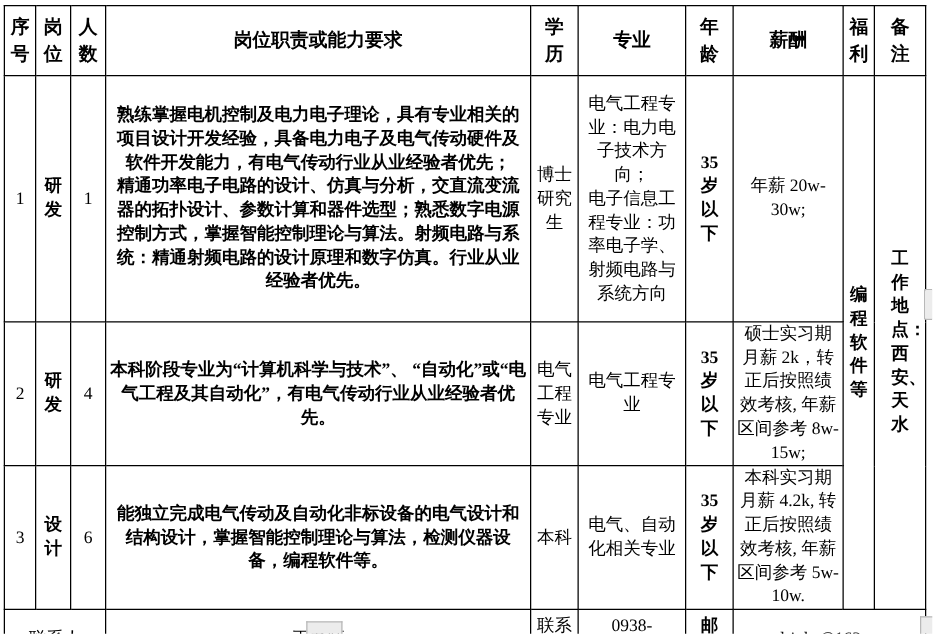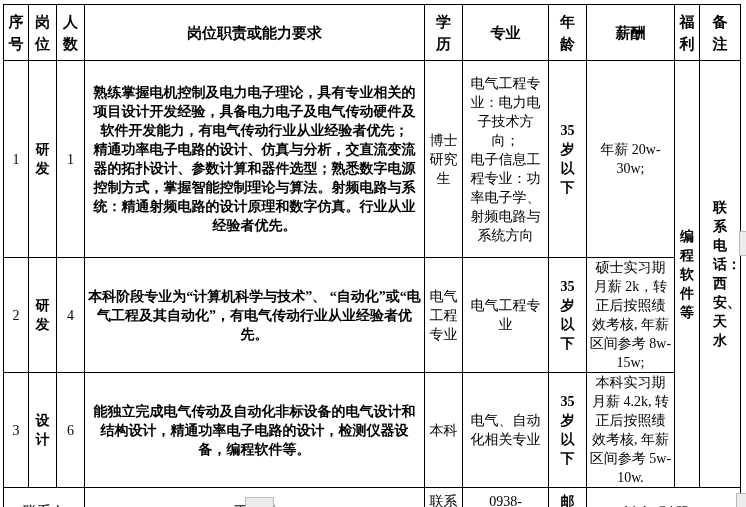--- a/index.html
+++ b/index.html
@@ -114,39 +114,39 @@
     <td><span class="vt">研发</span></td>
     <td>1</td>
     <td class="duties">熟练掌握电机控制及电力电子理论，具有专业相关的项目设计开发经验，具备电力电子及电气传动硬件及软件开发能力，有电气传动行业从业经验者优先；
 精通功率电子电路的设计、仿真与分析，交直流变流器的拓扑设计、参数计算和器件选型；熟悉数字电源控制方式，掌握智能控制理论与算法。射频电路与系统：精通射频电路的设计原理和数字仿真。行业从业经验者优先。</td>
     <td class="edu">博士研究生</td>
     <td class="major1">电气工程专业：电力电子技术方向；
 电子信息工程专业：功率电子学、射频电路与系统方向</td>
     <td><span class="vt">35岁以下</span></td>
     <td class="salary1">年薪 20w-30w;</td>
     <td rowspan="3"><span class="vt">编程软件等</span></td>
-    <td rowspan="3"><span class="vt">联系电话：西安、天水</span></td>
+    <td rowspan="3"><span class="vt">工作地点：西安、天水</span></td>
   </tr>
 
   <tr style="height:95px">
     <td>2</td>
     <td><span class="vt">研发</span></td>
     <td>4</td>
     <td class="duties">本科阶段专业为“计算机科学与技术”、 “自动化”或“电气工程及其自动化”，有电气传动行业从业经验者优先。</td>
     <td class="edu">电气工程专业</td>
     <td class="majorc">电气工程专业</td>
     <td><span class="vt">35岁以下</span></td>
     <td class="salary">硕士实习期月薪 2k，转正后按照绩效考核, 年薪区间参考 8w-15w;</td>
   </tr>
 
   <tr style="height:102px">
     <td>3</td>
     <td><span class="vt">设计</span></td>
     <td>6</td>
-    <td class="duties">能独立完成电气传动及自动化非标设备的电气设计和结构设计，精通功率电子电路的设计，检测仪器设备，编程软件等。</td>
+    <td class="duties">能独立完成电气传动及自动化非标设备的电气设计和结构设计，掌握智能控制理论与算法，检测仪器设备，编程软件等。</td>
     <td class="edu">本科</td>
     <td class="majorc">电气、自动化相关专业</td>
     <td><span class="vt">35岁以下</span></td>
     <td class="salary">本科实习期月薪 4.2k, 转正后按照绩效考核, 年薪区间参考 5w-10w.</td>
   </tr>
 
   <tr style="height:47px">
     <td colspan="3">联系人</td>
     <td>王老师</td>
     <td class="phone">联系电话</td>

